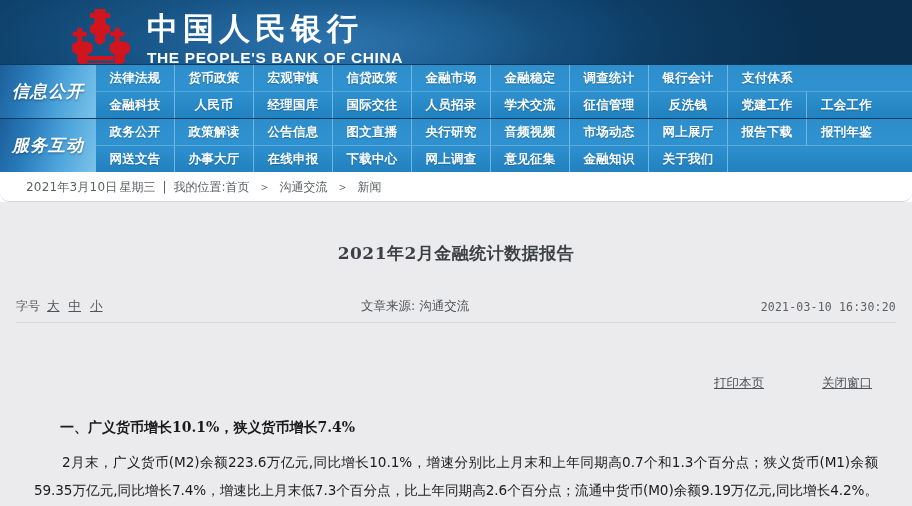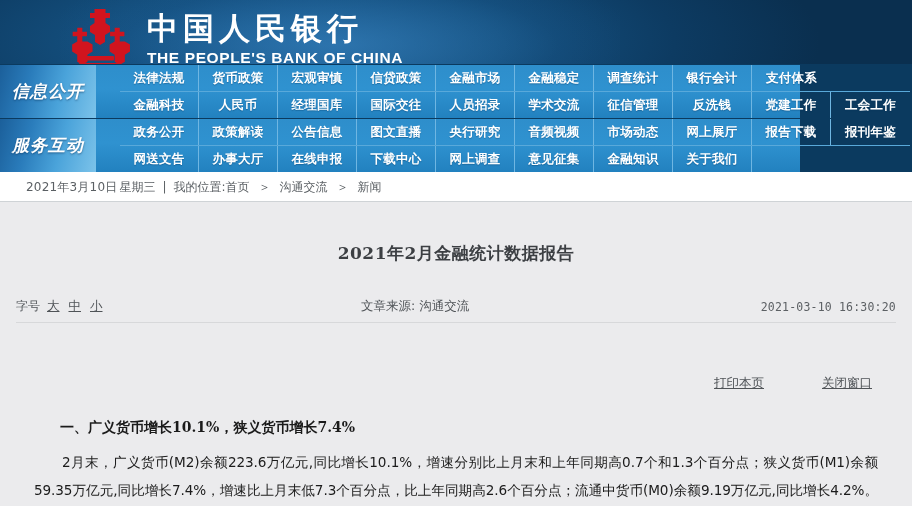--- a/index.html
+++ b/index.html
@@ -67,25 +67,24 @@
   }
 
   
   #nav-wrap {
     width: 912px;
     background: #0b3a5f;
     padding-top: 1px;
   }
   .nav-block {
     display: flex;
-    width: 800px;
+    width: 912px;
     height: 53px;
     margin-bottom: 1px;
     background: linear-gradient(180deg, #2e8ecb 0%, #2f92d0 45%, #2281bf 100%);
-    gap: 24px;
   }
   .nav-label {
     width: 96px;
     flex: 0 0 96px;
     display: flex;
     align-items: center;
     justify-content: center;
     background: linear-gradient(105deg, #1b5f9a 0%, #2a7cbb 30%, #4aa3da 62%, #7cc3ea 100%);
     color: #ffffff;
     font-family: "DejaVu Serif", "Liberation Serif", serif;
@@ -134,20 +133,21 @@
   
   #breadcrumb-bar {
     height: 29px;
     width: 912px;
     background: #ffffff;
     display: flex;
     align-items: center;
     box-sizing: border-box;
     padding-left: 26px;
     border-bottom: 1px solid #cfd3d6;
+    border-radius: 9px;
   }
   #breadcrumb-bar span, #breadcrumb-bar a {
     font-family: "DejaVu Sans", "Liberation Sans", sans-serif;
     font-size: 12px;
     color: #5a5f63;
     text-decoration: none;
     white-space: nowrap;
   }
   .bc-sep { margin: 0 7px; color: #9aa0a4; }
   .bc-arrow { margin: 0 9px; color: #8d9396; font-size: 11px; }

